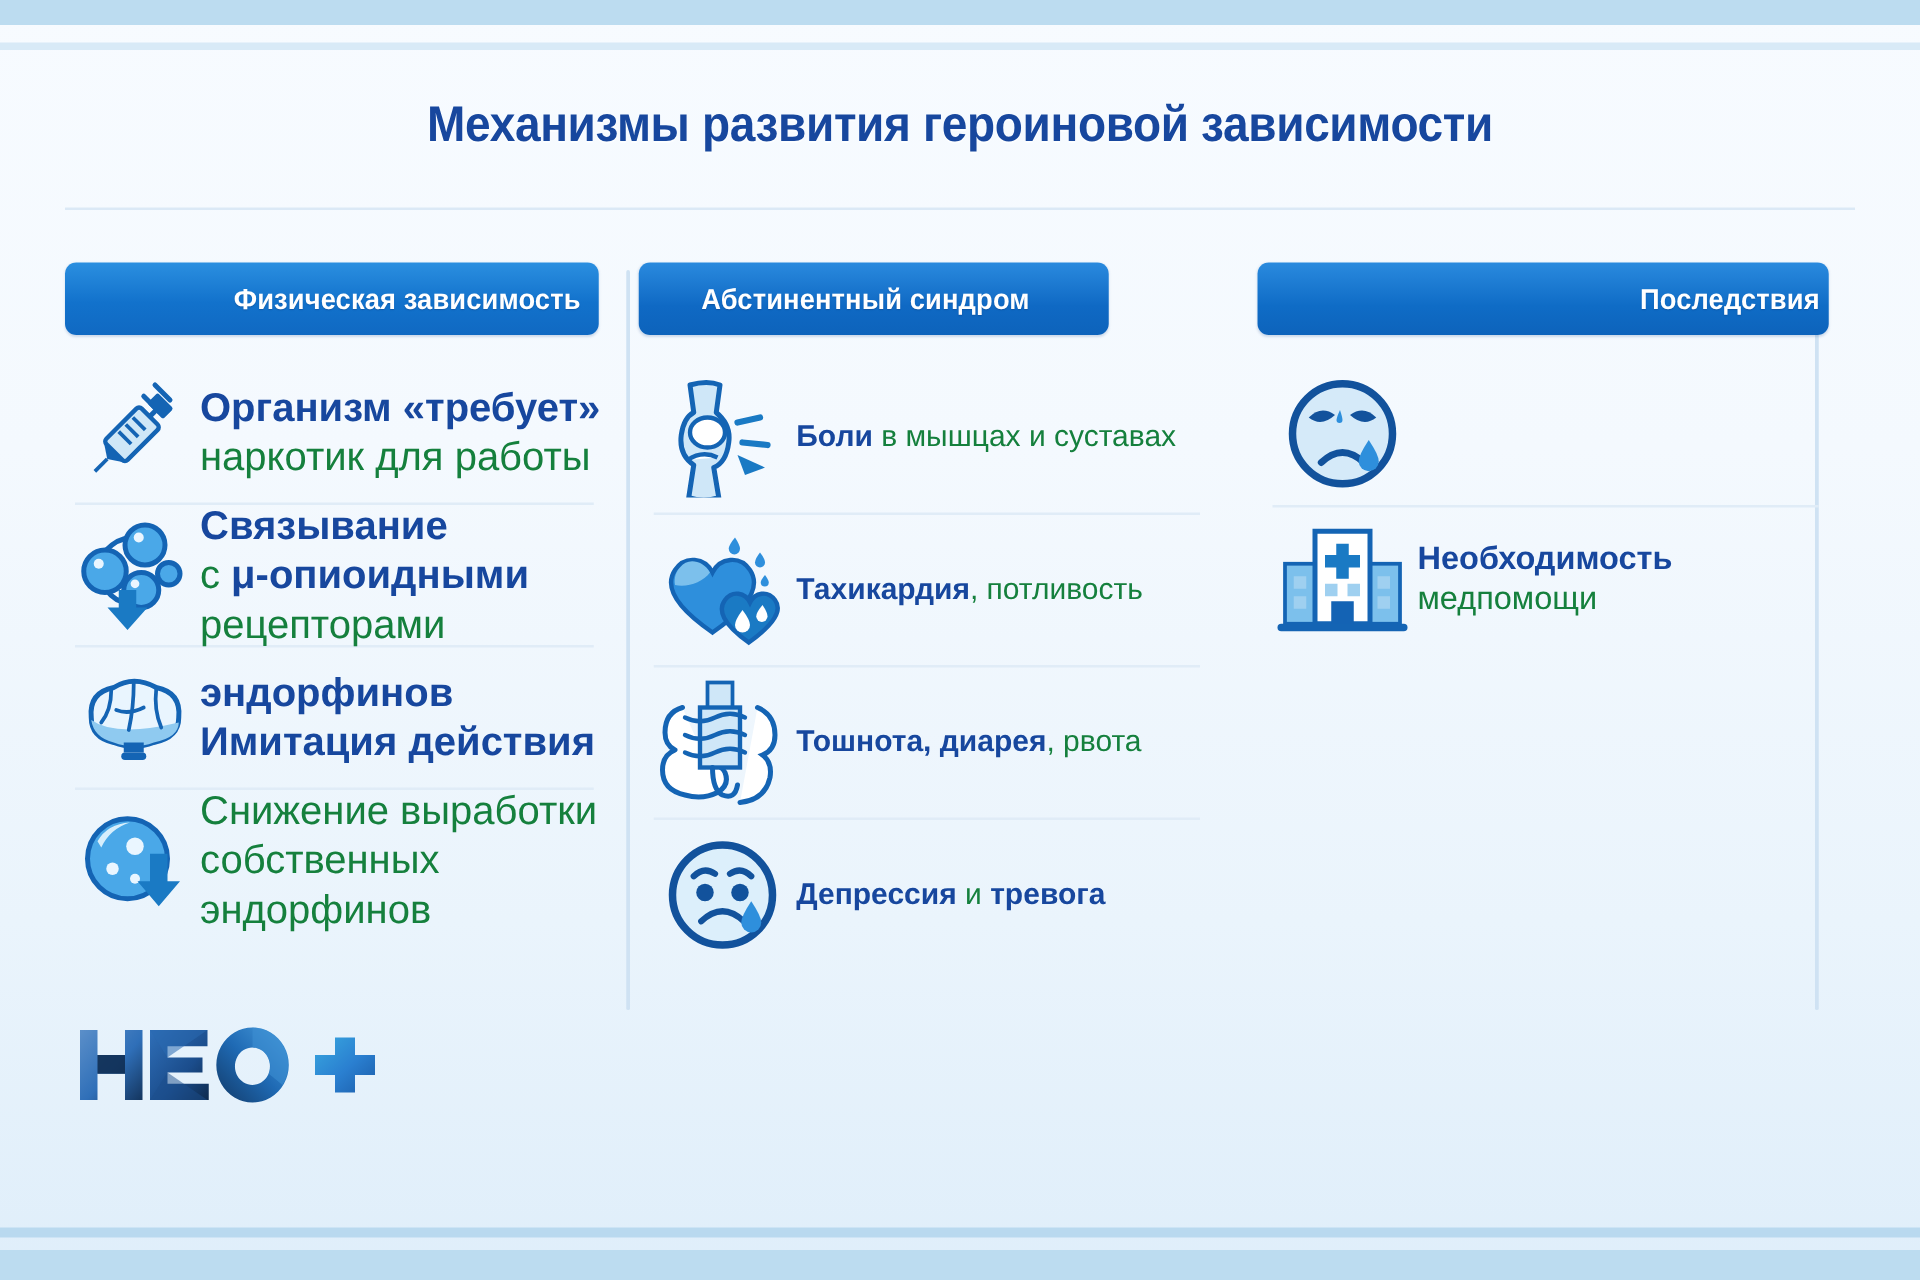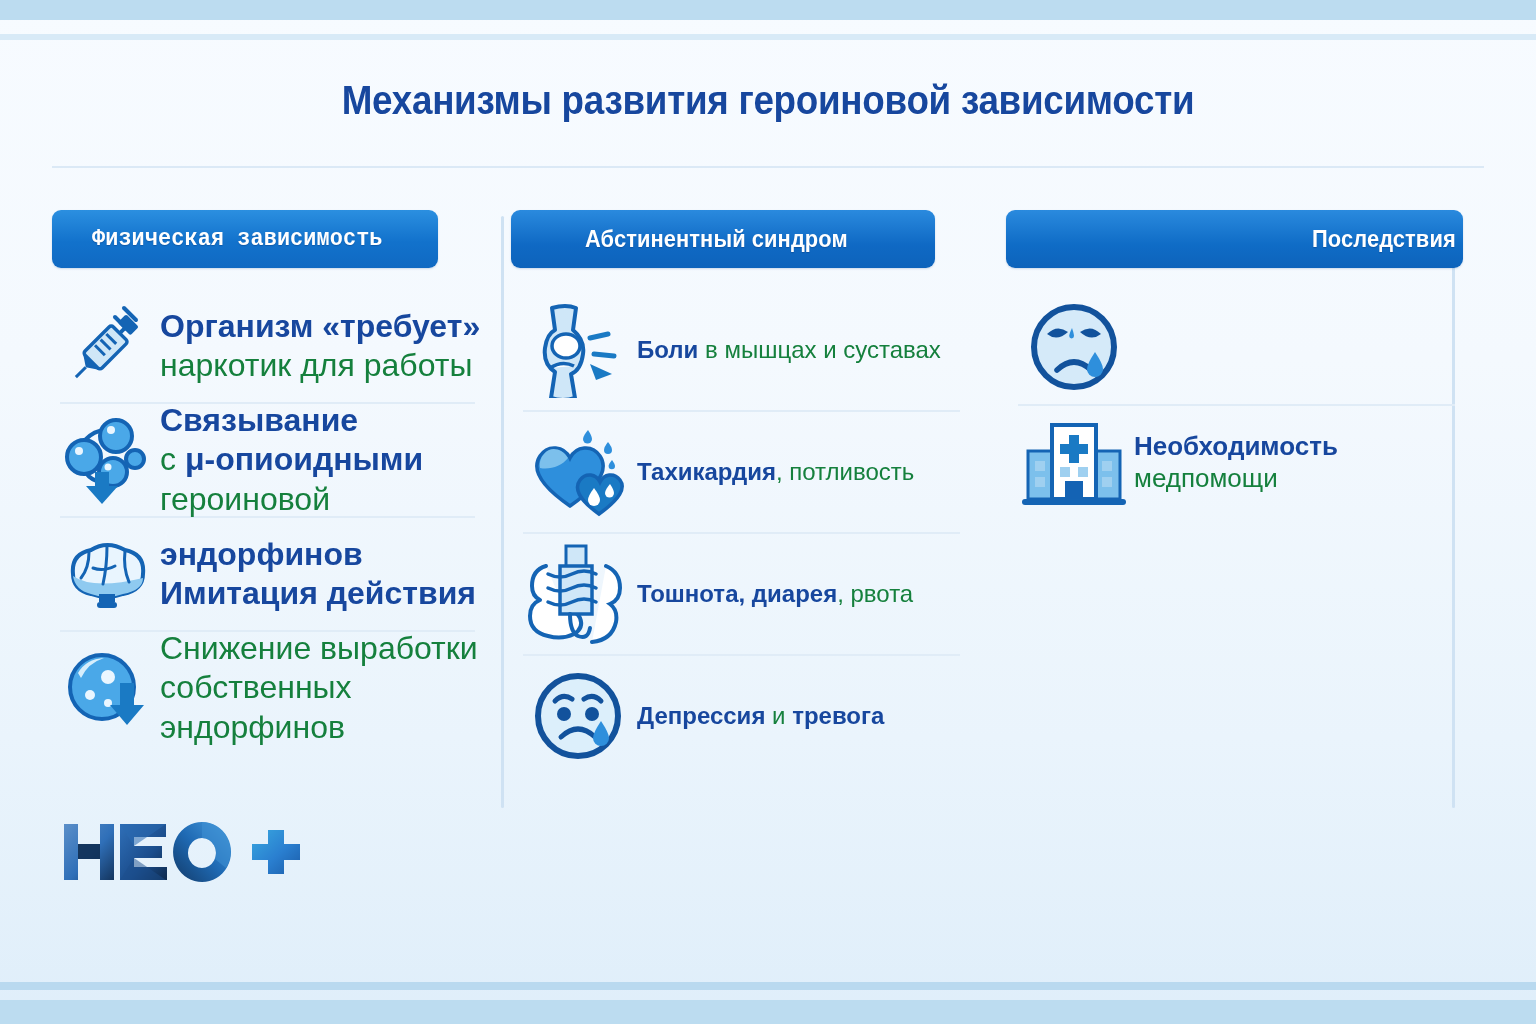--- a/index.html
+++ b/index.html
@@ -35,22 +35,22 @@
   .vdiv-1{left:449px;}
   .vdiv-2{left:963px;}
 
   .chip{
     height:58px;border-radius:9px;color:#fff;display:flex;align-items:center;
     font-size:23px;font-weight:700;letter-spacing:.1px;
     box-shadow:0 1px 2px rgba(20,70,140,.18);
     text-shadow:0 1px 1px rgba(10,50,110,.35);
   }
   .chip span{transform:scaleX(0.95);transform-origin:left center;}
-  .chip-1{width:386px;justify-content:center;background:linear-gradient(180deg,#2b8fe0 0%,#1272cc 55%,#1069c2 100%);font-family:Liberation Mono, monospace;}
-  .chip-2{width:424px;justify-content:center;background:linear-gradient(180deg,#2a8ade 0%,#0f69c4 60%,#0d63bb 100%);}
+  .chip-1{width:427px;justify-content:flex-end;background:linear-gradient(180deg,#2b8fe0 0%,#1272cc 55%,#1069c2 100%);}
+  .chip-2{width:376px;justify-content:center;background:linear-gradient(180deg,#2a8ade 0%,#0f69c4 60%,#0d63bb 100%);}
   .chip-3{width:457px;justify-content:flex-end;background:linear-gradient(180deg,#2a8ade 0%,#0f6cc6 60%,#0d63bb 100%);}
 
   .items{margin-top:22px;}
   .item{display:flex;align-items:center;box-sizing:border-box;}
   .item .ico{flex:0 0 auto;display:flex;align-items:center;justify-content:center;}
   .item .txt{color:#1b4f9c;line-height:1.22;}
   .b{font-weight:700;color:#17479e;}
   .l{font-weight:400;color:#15803d;}
   .hr{height:2px;background:#e0ecf7;}
 
@@ -134,21 +134,21 @@
             <circle cx="48" cy="16" r="4" fill="#eaf6ff"></circle>
             <circle cx="45" cy="53" r="3.5" fill="#eaf6ff"></circle>
             <path d="M32 58 h14 v14 h9 l-16 18 l-16 -18 h9 z" fill="#1a7ac4"></path>
           </svg>
         </div>
         <div class="txt">
           <div class="b">Связывание</div>
           <div>
             <span class="l">с </span><span class="b">μ-опиоидными</span>
           </div>
-          <div class="l">героиновой</div>
+          <div class="l">рецепторами</div>
         </div>
       </div>
       <div class="hr"></div>
 
       <div class="item">
         <div class="ico">
           <svg width="88" height="72" viewBox="0 0 88 72">
             <path d="M10 36 Q8 16 28 12 Q44 2 62 12 Q82 16 80 36 Q80 52 60 56 Q44 62 28 56 Q10 52 10 36 Z" fill="#e9f5fe" stroke="#1464b4" stroke-width="4"></path>
             <path d="M10 38 Q30 52 80 40 Q80 52 60 56 Q44 62 28 56 Q12 52 10 38 Z" fill="#8fcaf0"></path>
             <g fill="none" stroke="#1464b4" stroke-width="3" stroke-linecap="round">

